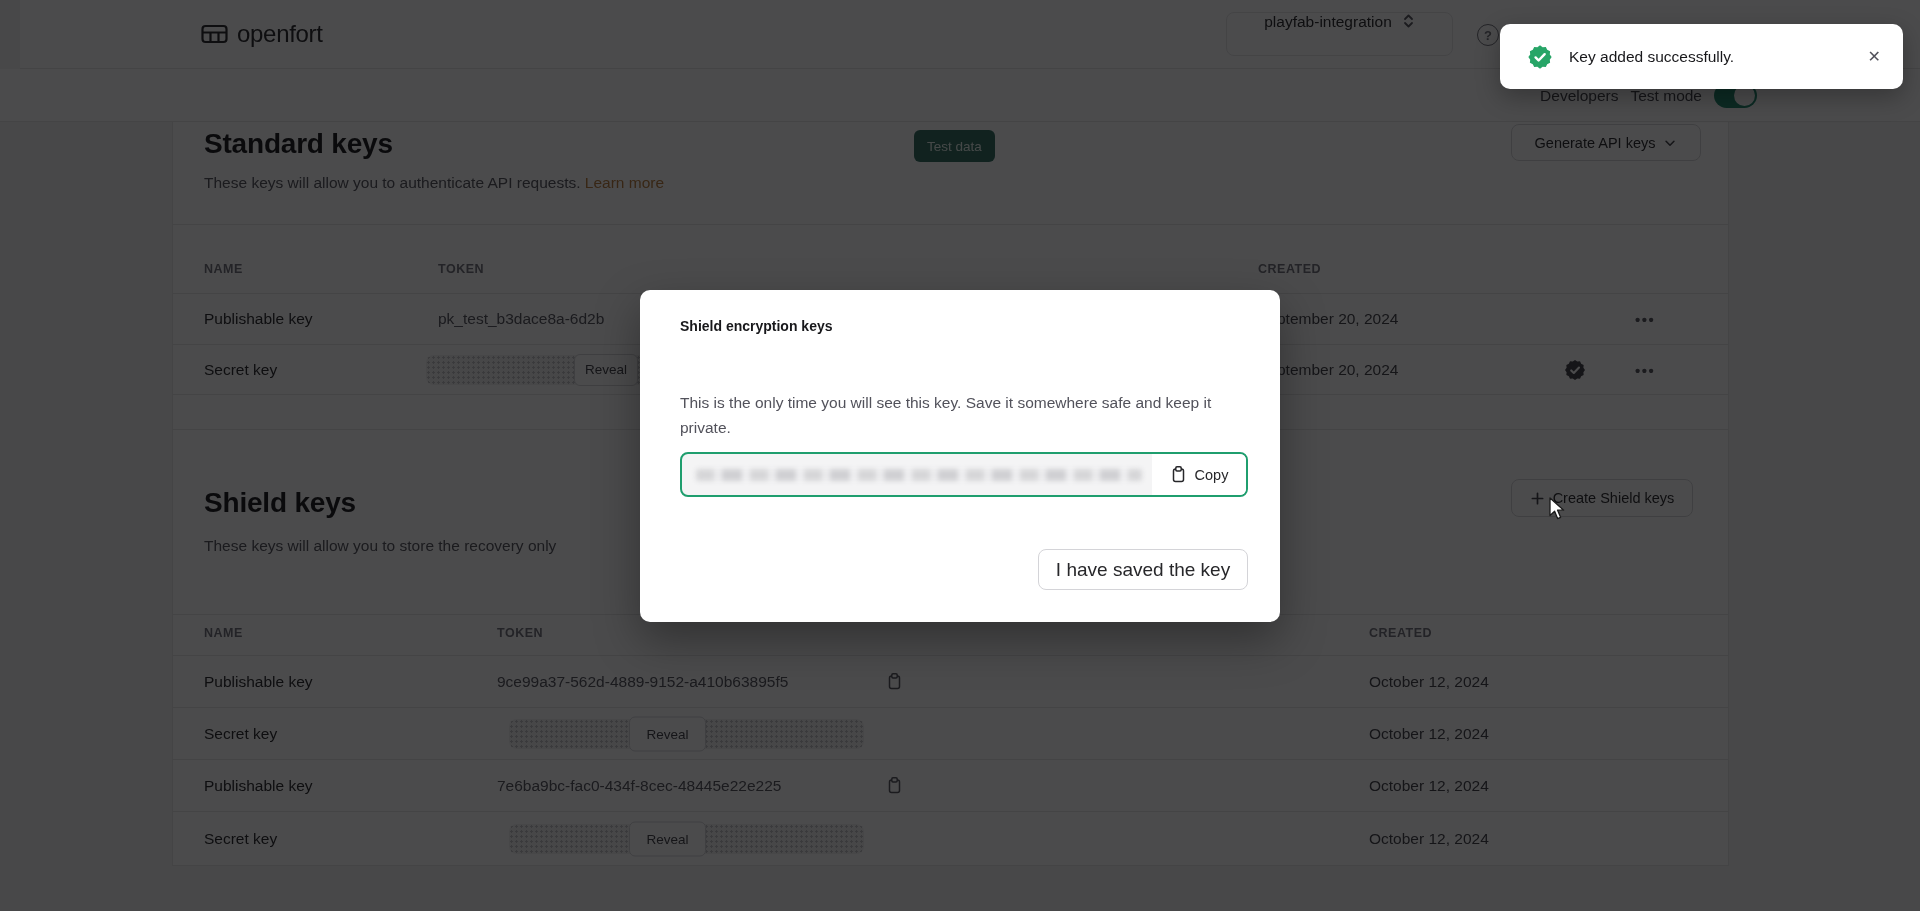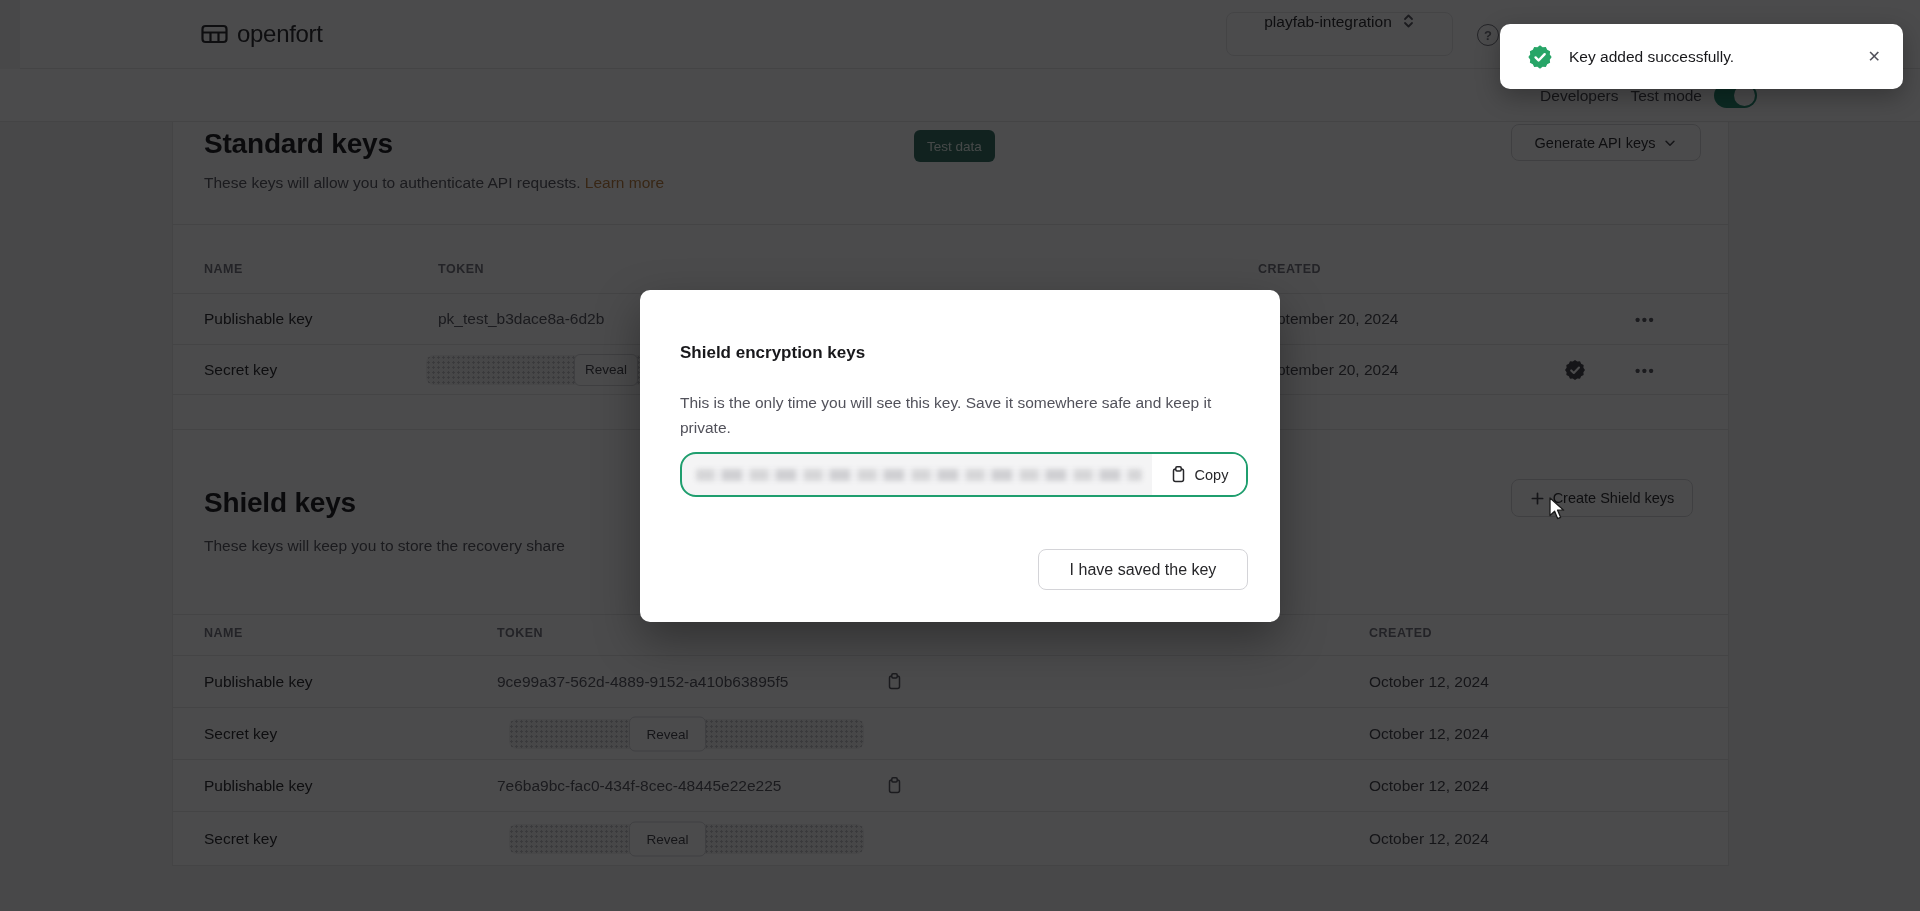--- a/index.html
+++ b/index.html
@@ -39,28 +39,28 @@
 
   .dots { position:absolute; height:30px; border-radius:8px; background-color:#f0f0f1;
           background-image:radial-gradient(#c2c2c6 1px, transparent 1.25px); background-size:5px 5px; }
   .btn-reveal { position:absolute; background:#fff; border:1px solid #d4d4d8; border-radius:6px; font-size:13.5px; color:#3f3f46; display:flex; align-items:center; justify-content:center; cursor:pointer; }
   .icon-btn { background:none; border:none; cursor:pointer; color:#52525b; display:flex; align-items:center; justify-content:center; }
   .ellipsis { position:absolute; left:1462px; font-size:15px; letter-spacing:1.5px; color:#52525b; cursor:pointer; font-weight:700; }
 
   
   #overlay { position:absolute; inset:0; background:rgba(5,6,7,0.72); z-index:10; }
   #modal { position:absolute; left:640px; top:290px; width:640px; height:332px; background:#fff; border-radius:10px; box-shadow:0 18px 45px rgba(0,0,0,0.35); z-index:20; }
-  #modal .title { position:absolute; left:40px; top:28px; font-size:17px; font-weight:700; color:#18181b;margin-top:25px; }
+  #modal .title { position:absolute; left:40px; top:28px; font-size:14px; font-weight:700; color:#18181b; }
   #modal .body { position:absolute; left:40px; top:100px; width:545px; font-size:15.5px; color:#52525b; line-height:25px; }
-  #key-field { position:absolute; left:40px; top:162px; width:568px; height:45px; border:2px solid #1f9e6e; border-radius:16px; background:#f4f4f5; display:flex; overflow:hidden; }
+  #key-field { position:absolute; left:40px; top:162px; width:568px; height:45px; border:2px solid #1f9e6e; border-radius:8px; background:#f4f4f5; display:flex; overflow:hidden; }
   #key-field .masked-zone { flex:1; position:relative; }
   #key-field .masked-strip { position:absolute; left:14px; right:10px; top:50%; transform:translateY(-50%); height:12px; border-radius:3px; filter:blur(2.5px);
       background:repeating-linear-gradient(90deg,#d6d6d8 0 18px,#ececee 18px 26px,#d0d0d3 26px 46px,#efeff1 46px 54px); }
   #copy-btn { width:94px; background:#fff; border:none; display:flex; align-items:center; justify-content:center; gap:8px; font-size:14.5px; color:#27272a; cursor:pointer; font-family:inherit; }
-  #confirm-btn { position:absolute; left:398px; top:259px; width:210px; height:41px; background:#fff; border:1px solid #d4d4d8; border-radius:8px; font-size:16px; color:#27272a; cursor:pointer; font-family:inherit; }
+  #confirm-btn { position:absolute; left:398px; top:259px; width:210px; height:41px; background:#fff; border:1px solid #d4d4d8; border-radius:8px; font-size:19px; color:#27272a; cursor:pointer; font-family:inherit; }
 
   #toast { position:absolute; left:1500px; top:24px; width:403px; height:65px; background:#fff; border-radius:10px; box-shadow:0 8px 24px rgba(0,0,0,0.28); z-index:30; display:flex; align-items:center; padding:0 22px 0 26px; gap:15px; }
   #toast .msg { flex:1; font-size:15.5px; color:#18181b; font-weight:500; }
   #toast .close { font-size:16px; color:#52525b; cursor:pointer; background:none; border:none; font-family:inherit; }
 
   #cursor { position:absolute; left:1548px; top:497px; z-index:40; pointer-events:none; }
 </style>
 </head>
 <body>
 
@@ -139,21 +139,21 @@
 
     <div class="hline" style="top:307px;"></div>
 
     <div class="h2" style="left:31px; top:365px;">Shield keys</div>
     <button class="btn-outline" style="left:1338px; top:357px; width:182px; height:38px;">
       <svg width="15" height="15" viewBox="0 0 16 16" fill="none" stroke="#3f3f46" stroke-width="1.8" stroke-linecap="round">
           <path d="M8 2.5 V13.5 M2.5 8 H13.5"></path>
         </svg>
       <span>Create Shield keys</span>
     </button>
-    <div class="desc" style="left:31px; top:411px;">These keys will keep you to store the recovery share</div>
+    <div class="desc" style="left:31px; top:411px;">These keys will allow you to store the recovery only</div>
 
     <div class="hline" style="top:492px;"></div>
     <div class="th" style="left:31px; top:504px;">NAME</div>
     <div class="th" style="left:324px; top:504px;">TOKEN</div>
     <div class="th" style="left:1196px; top:504px;">CREATED</div>
 
     <div class="trow" style="top:533px; height:52px;">
       <span class="cell-name vcenter">Publishable key</span>
       <span class="cell-token vcenter" style="left:324px;">9ce99a37-562d-4889-9152-a410b63895f5</span>
       <span class="icon-btn vcenter" style="position:absolute; left:713px; height:20px;">

